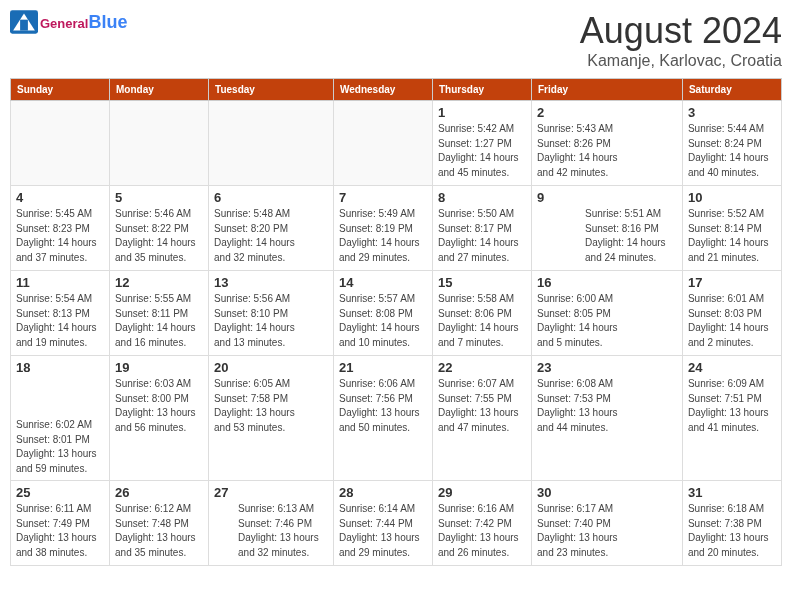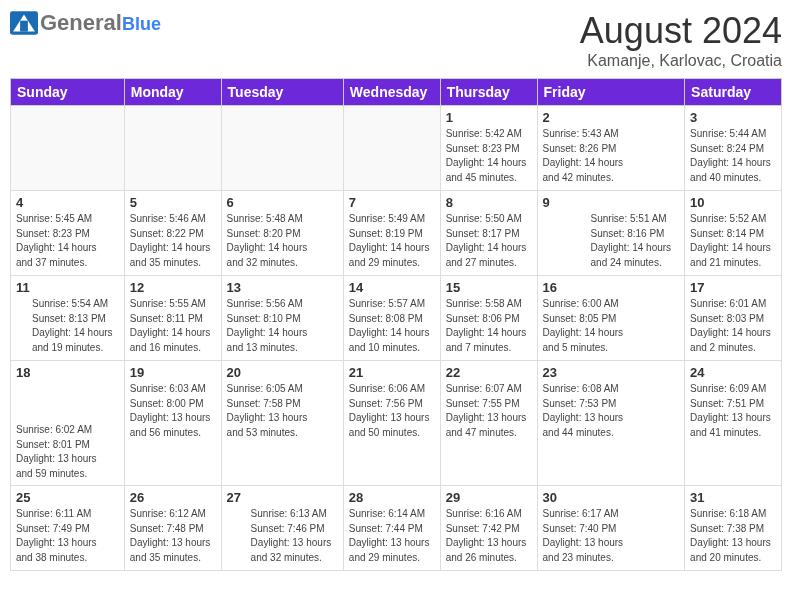--- a/index.html
+++ b/index.html
@@ -35,23 +35,23 @@
     }
     .title-location {
       font-size: 16px;
       color: #555;
     }
     table {
       width: 100%;
       border-collapse: collapse;
     }
     .day-header {
-      background-color: #6d28d9;
+      background-color: #c2410c;
       color: #fff;
-      font-size: 14px;
+      font-size: 10px;
       font-weight: bold;
       text-align: left;
       padding: 5px 6px;
       border: 1px solid #ccc;
     }
     .cell {
       vertical-align: top;
       border: 1px solid #ddd;
       padding: 4px 5px;
       height: 85px;
@@ -77,21 +77,21 @@
 <body>
 
 <div class="header">
   <div class="logo">
     <svg class="logo-icon" viewBox="0 0 36 30" xmlns="http://www.w3.org/2000/svg">
       <rect x="0" y="0" width="36" height="30" rx="3" fill="#1a6cb5"></rect>
       <polygon points="18,4 32,26 4,26" fill="white"></polygon>
       <rect x="13" y="12" width="10" height="14" fill="#1a6cb5"></rect>
     </svg>
     <div>
-      <span style="font-size:22px;font-weight:bold;color:#737373;">General</span><span style="font-size:18px;font-weight:bold;color:#3b82f6;">Blue</span>
+      <span style="font-size:13px;font-weight:bold;color:#be185d;">General</span><span style="font-size:18px;font-weight:bold;color:#3b82f6;">Blue</span>
     </div>
   </div>
   <div class="title-block">
     <div class="title-month">August 2024</div>
     <div class="title-location">Kamanje, Karlovac, Croatia</div>
   </div>
 </div>
 
 <table>
   <thead>
@@ -107,21 +107,21 @@
   </thead>
   <tbody id="calendar-body">
       <tr>
         <td class="cell empty"></td>
         <td class="cell empty"></td>
         <td class="cell empty"></td>
         <td class="cell empty"></td>
         <td class="cell">
           <div class="cell-date">1</div>
           <div class="cell-info" style="white-space: pre-line;">Sunrise: 5:42 AM
-Sunset: 8:23 PM
+Sunset: 1:27 PM
 Daylight: 14 hours
 and 45 minutes.</div>
         </td>
         <td class="cell">
           <div class="cell-date">2</div>
           <div class="cell-info" style="white-space: pre-line;">Sunrise: 5:43 AM
 Sunset: 8:26 PM
 Daylight: 14 hours
 and 42 minutes.</div>
         </td>
@@ -180,21 +180,21 @@
           <div class="cell-date">10</div>
           <div class="cell-info" style="white-space: pre-line;">Sunrise: 5:52 AM
 Sunset: 8:14 PM
 Daylight: 14 hours
 and 21 minutes.</div>
         </td>
       </tr>
       <tr>
         <td class="cell">
           <div class="cell-date">11</div>
-          <div class="cell-info" style="white-space: pre-line; margin-left: 16px;">Sunrise: 5:54 AM
+          <div class="cell-info" style="white-space: pre-line;">Sunrise: 5:54 AM
 Sunset: 8:13 PM
 Daylight: 14 hours
 and 19 minutes.</div>
         </td>
         <td class="cell">
           <div class="cell-date">12</div>
           <div class="cell-info" style="white-space: pre-line;">Sunrise: 5:55 AM
 Sunset: 8:11 PM
 Daylight: 14 hours
 and 16 minutes.</div>

